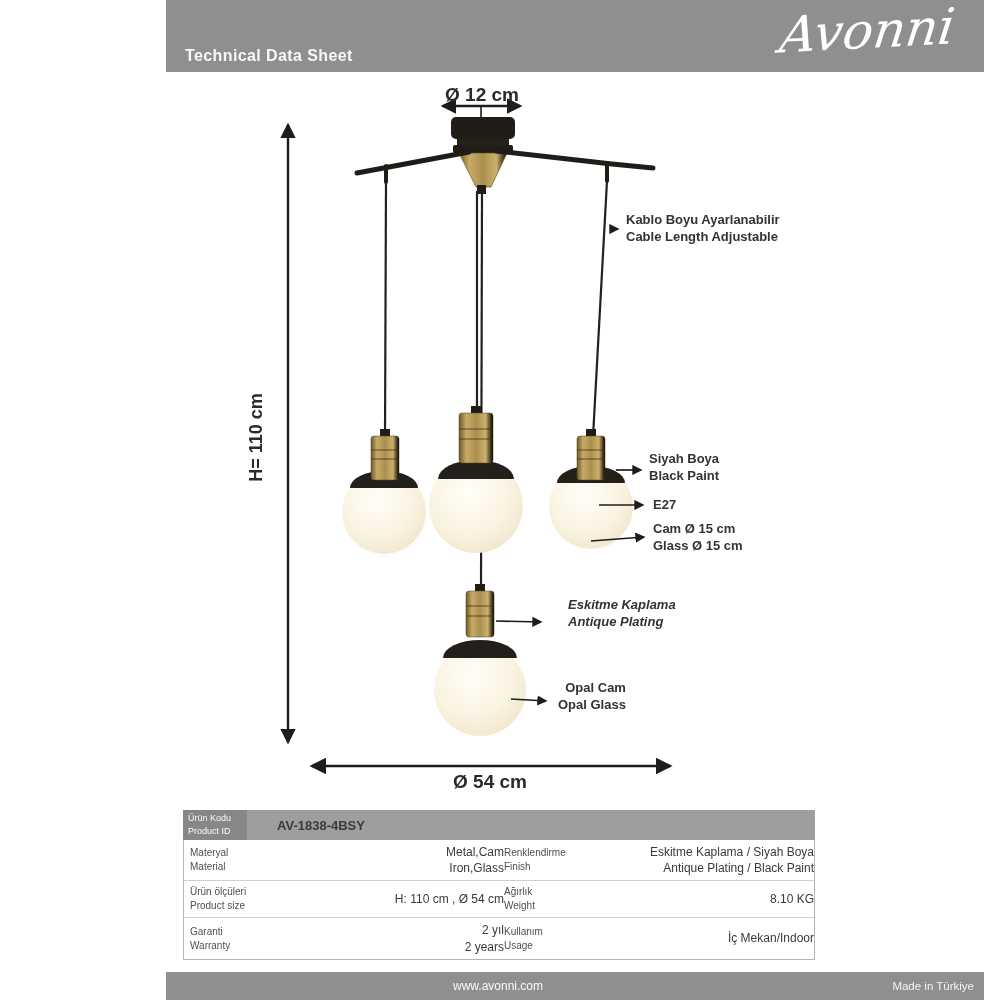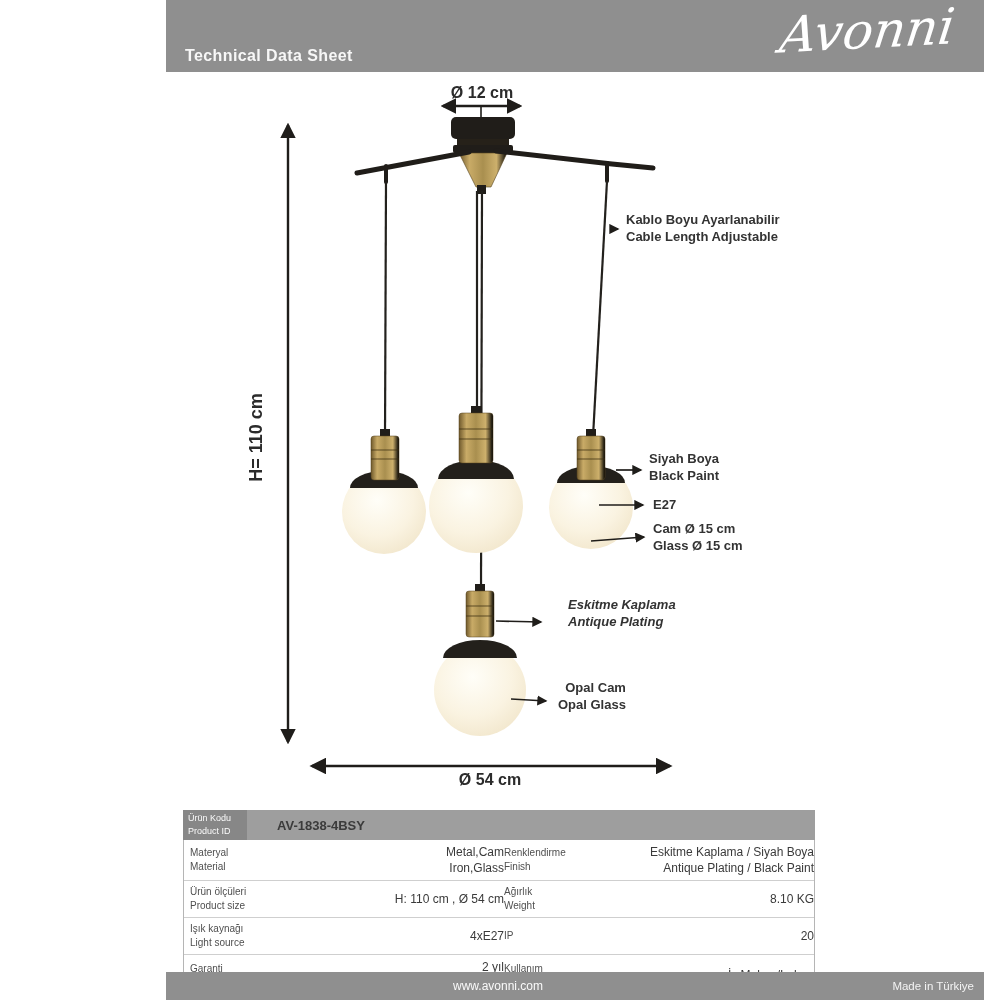--- a/index.html
+++ b/index.html
@@ -10,21 +10,21 @@
   .banner{position:absolute;left:166px;top:0;width:818px;height:72px;background:#8f8f8f;}
   .banner-title{position:absolute;left:19px;bottom:7px;font-size:16px;font-weight:600;
                 letter-spacing:.4px;color:#f7f7f7;}
   .brand{position:absolute;right:30px;top:2px;font-size:50px;color:#ffffff;
          font-family:"DejaVu Serif",serif;font-style:italic;font-weight:500;
          transform:skewX(-10deg) rotate(-3deg);}
 
   
   svg.draw{position:absolute;left:0;top:0;width:1000px;height:1000px;}
 
-  .dim{position:absolute;font-size:16px;font-weight:600;color:#2b2b2b;text-align:center;}
+  .dim{position:absolute;font-size:19px;font-weight:600;color:#2b2b2b;text-align:center;}
   .dim-h{transform:rotate(-90deg);transform-origin:center;font-size:18px;}
 
   .callout{position:absolute;font-size:13px;font-weight:600;color:#333333;line-height:1.3;
            white-space:nowrap;}
 
   
   .spec{position:absolute;left:183px;top:810px;width:632px;}
   .spec-head{display:flex;height:30px;background:#9e9e9e;align-items:stretch;gap:20px;}
   .spec-head .lab{width:64px;background:#878787;color:#fbfbfb;font-size:9px;line-height:1.45;
                   padding:2px 0 0 5px;box-sizing:border-box;}
@@ -218,38 +218,20 @@
         <div class="cell-lab">
           <div>Ağırlık</div>
           <div>Weight</div>
         </div>
         <div class="cell-val">
           <div>8.10 KG</div>
           <div></div>
         </div>
       </div>
 
-      <div class="srow">
-        <div class="cell-lab">
-          <div>Işık kaynağı</div>
-          <div>Light source</div>
-        </div>
-        <div class="cell-val">
-          <div>4xE27</div>
-          <div></div>
-        </div>
-        <div class="cell-lab">
-          <div>IP</div>
-          <div></div>
-        </div>
-        <div class="cell-val">
-          <div>20</div>
-          <div></div>
-        </div>
-      </div>
 
       <div class="srow">
         <div class="cell-lab">
           <div>Garanti</div>
           <div>Warranty</div>
         </div>
         <div class="cell-val">
           <div>2 yıl</div>
           <div>2 years</div>
         </div>

